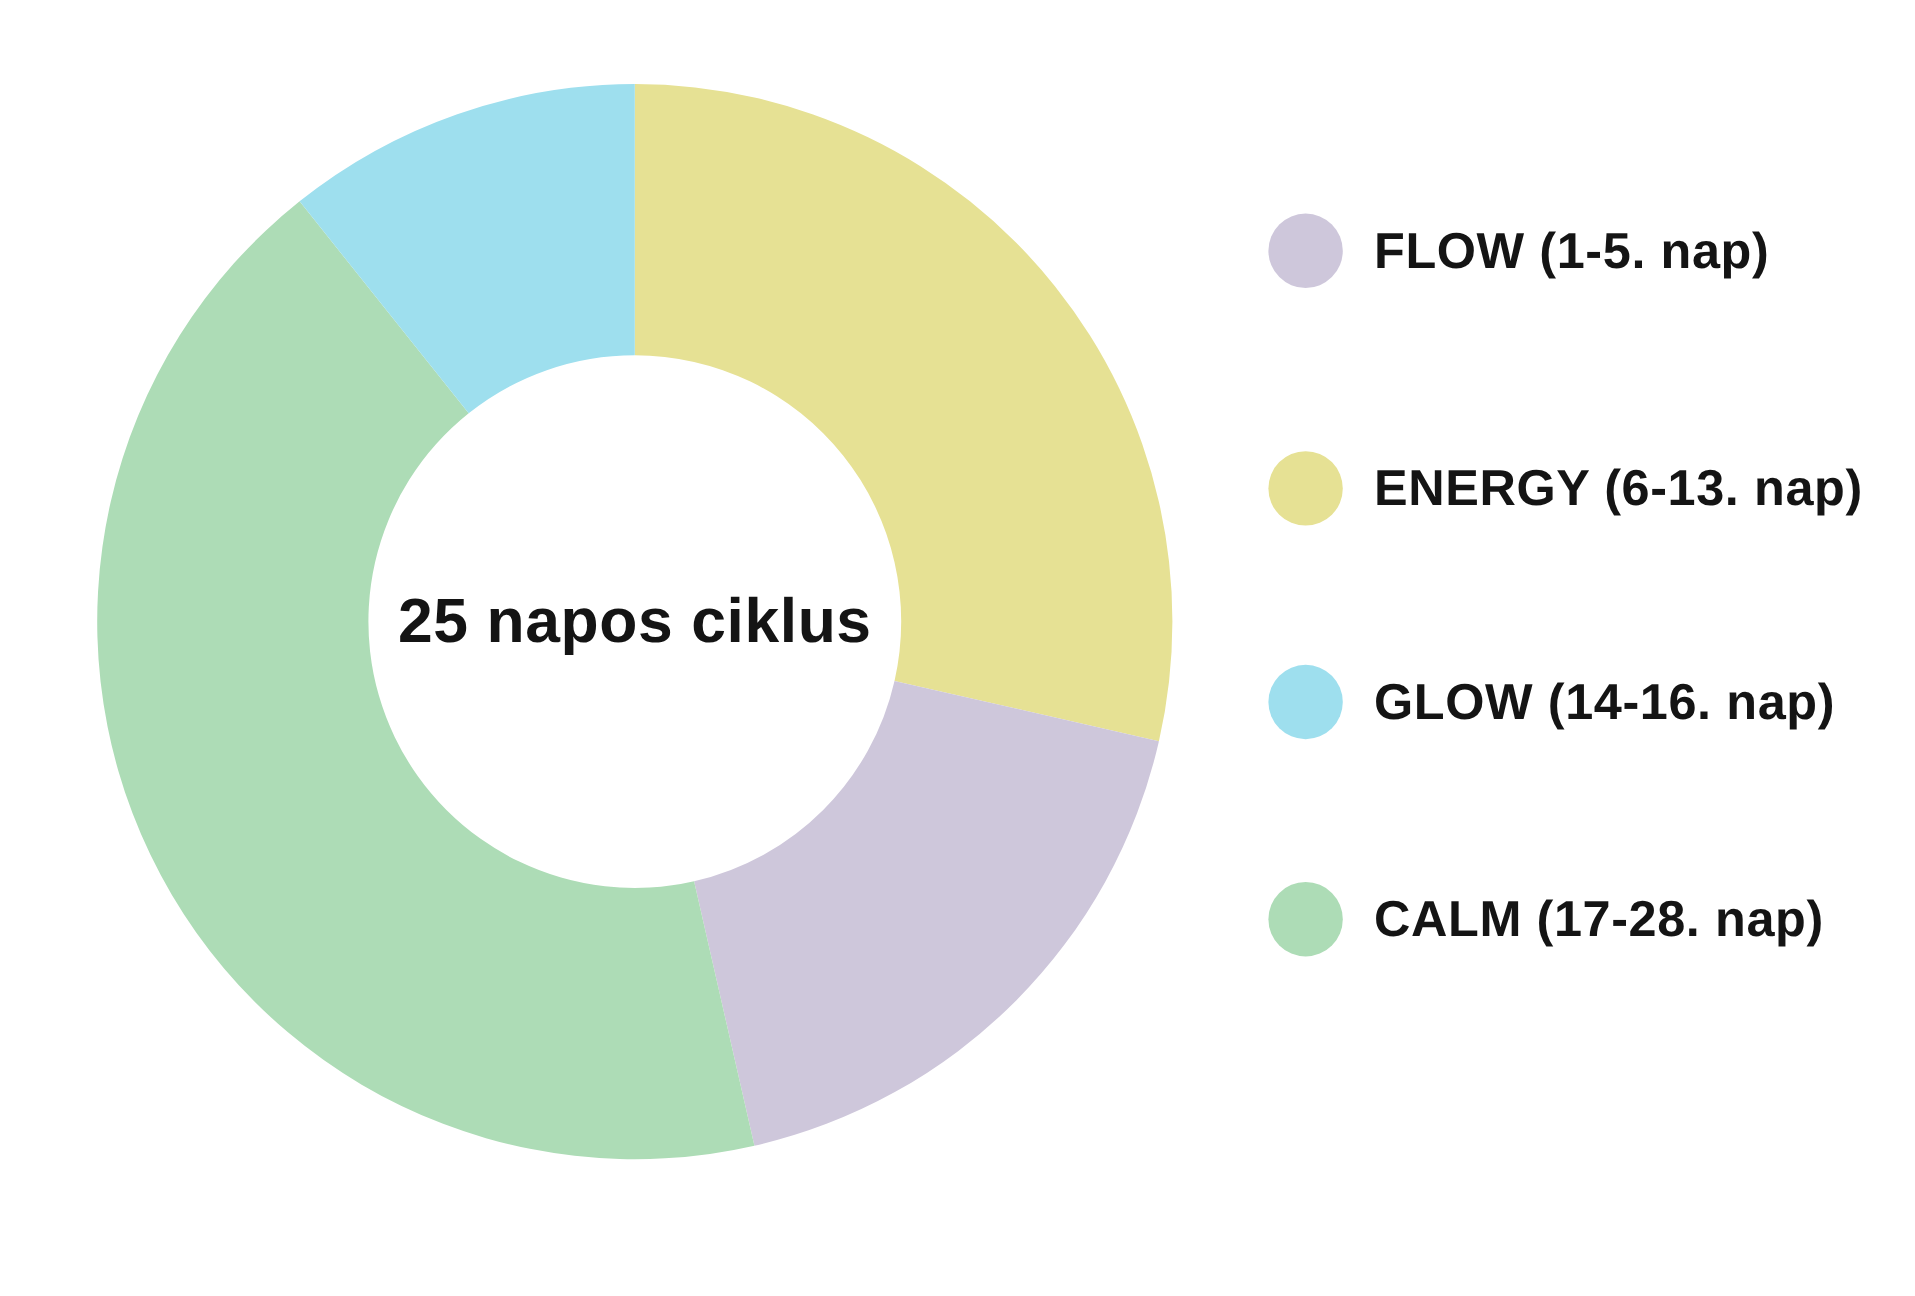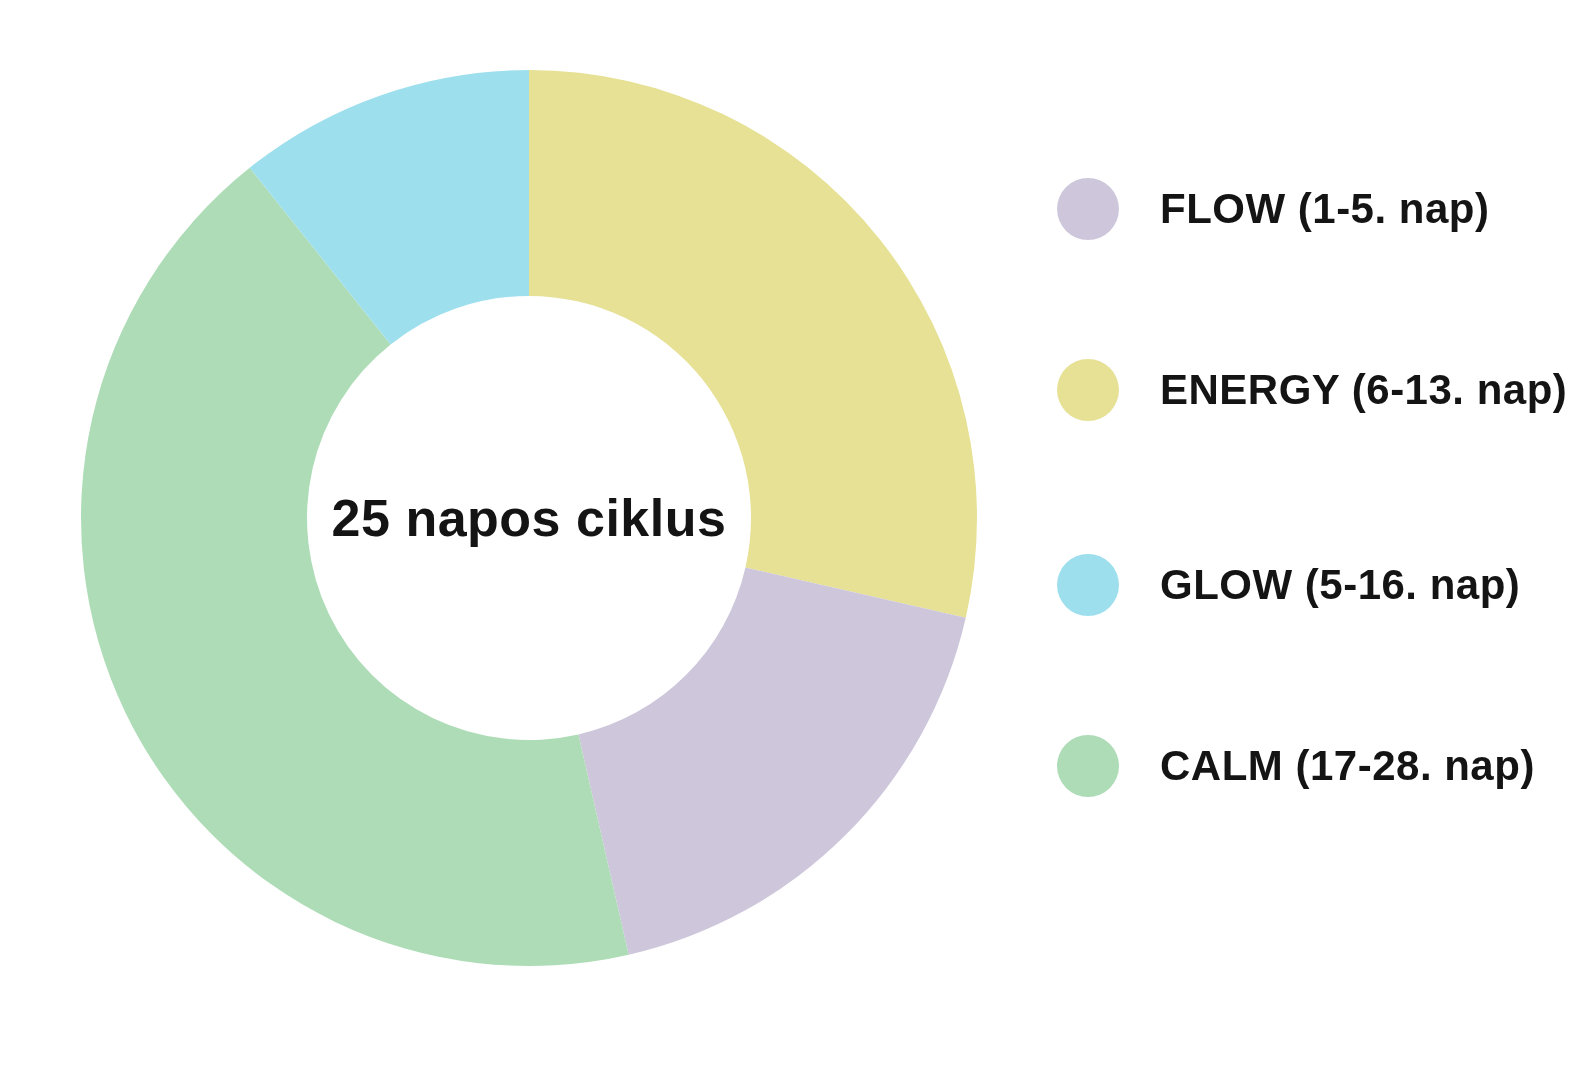--- a/index.html
+++ b/index.html
@@ -11,23 +11,23 @@
     overflow:hidden;
   }
   .donut-svg{position:absolute;left:0;top:0;}
   .center-label{
     position:absolute;left:529px;top:518px;
     transform:translate(-50%,-50%);
     font-size:52px;font-weight:700;color:#141414;
     letter-spacing:.5px;white-space:nowrap;
   }
   .legend{position:absolute;left:1057px;top:0;width:520px;height:1080px;}
-  .legend-row{position:absolute;left:0;display:flex;align-items:center;height:62px;gap:15px;}
+  .legend-row{position:absolute;left:0;display:flex;align-items:center;height:62px;}
   .legend-row.row-0{top:178px;}
-  .legend-row.row-1{top:359px;}
+  .legend-row.row-1{top:376px;}
   .legend-row.row-2{top:554px;}
   .legend-row.row-3{top:735px;}
   .swatch{width:62px;height:62px;border-radius:50%;flex:0 0 auto;}
   .legend-label{
     margin-left:26px;
     font-size:42px;font-weight:700;color:#141414;
     letter-spacing:.5px;white-space:nowrap;
   }
 </style>
 </head>
@@ -48,21 +48,21 @@
     <div class="legend-row row-0">
       <span class="swatch" style="background-color: rgb(206, 199, 219);"></span>
       <span class="legend-label">FLOW (1-5. nap)</span>
     </div>
     <div class="legend-row row-1">
       <span class="swatch" style="background-color: rgb(230, 225, 148);"></span>
       <span class="legend-label">ENERGY (6-13. nap)</span>
     </div>
     <div class="legend-row row-2">
       <span class="swatch" style="background-color: rgb(158, 223, 238);"></span>
-      <span class="legend-label">GLOW (5-16. nap)</span>
+      <span class="legend-label">GLOW (14-16. nap)</span>
     </div>
     <div class="legend-row row-3">
       <span class="swatch" style="background-color: rgb(173, 220, 182);"></span>
       <span class="legend-label">CALM (17-28. nap)</span>
     </div>
   </div>
 
 </div>
 
 </body></html>

